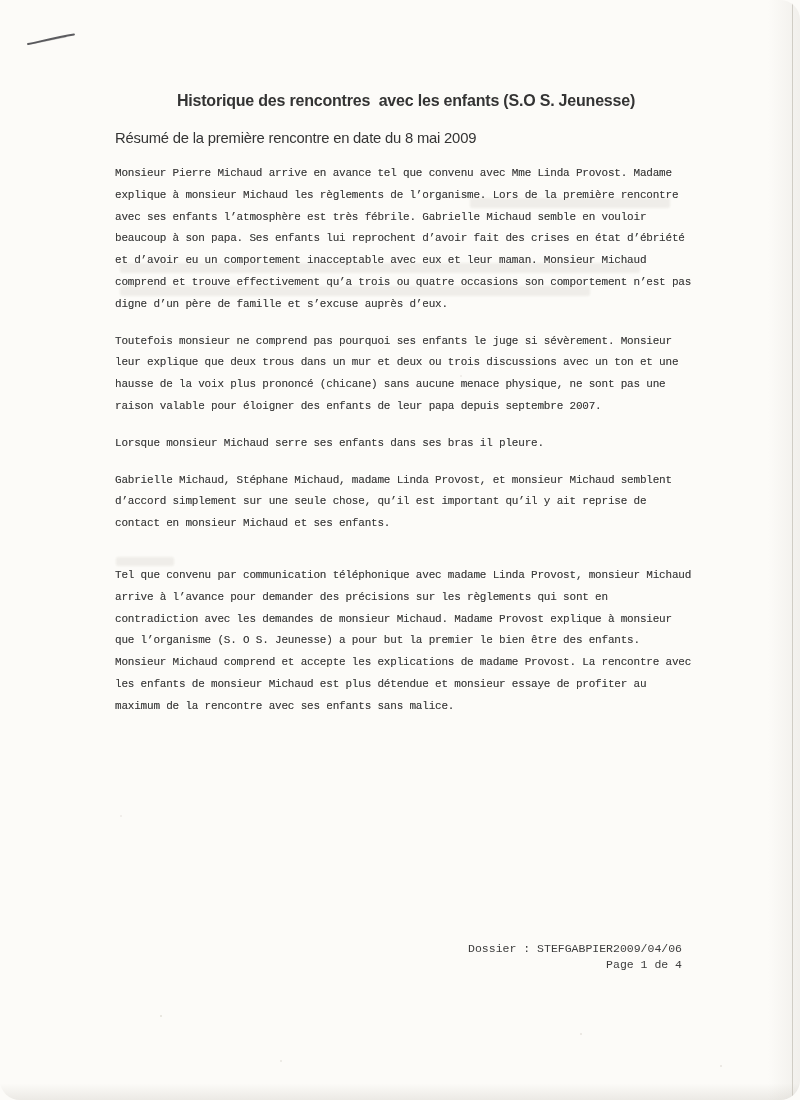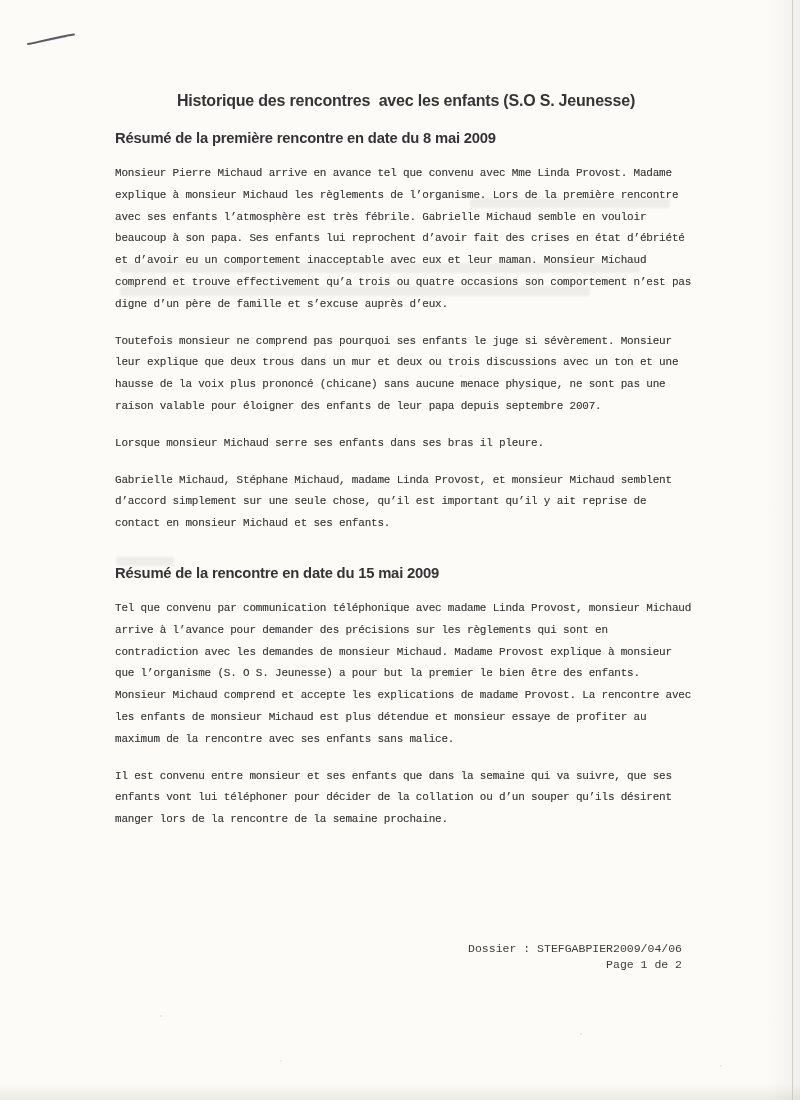--- a/index.html
+++ b/index.html
@@ -11,40 +11,41 @@
     position: relative;
     width: 800px;
     height: 1100px;
     background:
       linear-gradient(to right, rgba(0,0,0,0) 96%, rgba(176,170,160,0.14) 100%),
       linear-gradient(to bottom, rgba(0,0,0,0) 98.5%, rgba(176,170,160,0.22) 100%),
       #fcfbf8;
     overflow: hidden;
     font-family: "Liberation Sans", sans-serif;
     color: #3a3a3a;
+    border-radius: 20px;
   }
   .content {
     position: absolute;
     left: 115px;
     top: 92px;
     width: 582px;
   }
   .doc-title {
     margin: 0 0 20px 0;
     text-align: center;
     font-size: 16px;
     font-weight: bold;
     letter-spacing: -0.2px;
     color: #343434;
     white-space: pre-wrap;
   }
   .section-heading {
     margin: 0 0 17px 0;
     font-size: 14.8px;
-    font-weight: bold;
+    font-weight: normal;
     letter-spacing: -0.2px;
     color: #343434;
   }
   .section + .section {
     margin-top: 30px;
   }
   p.body-par {
     margin: 0 0 15px 0;
     font-size: 11px;
     line-height: 21.8px;
@@ -128,25 +129,23 @@
 
     <div class="section">
       <h2 class="section-heading">Résumé de la première rencontre en date du 8 mai 2009</h2>
       <p class="body-par">Monsieur Pierre Michaud arrive en avance tel que convenu avec Mme Linda Provost. Madame explique à monsieur Michaud les règlements de l’organisme. Lors de la première rencontre avec ses enfants l’atmosphère est très fébrile. Gabrielle Michaud semble en vouloir beaucoup à son papa. Ses enfants lui reprochent d’avoir fait des crises en état d’ébriété et d’avoir eu un comportement inacceptable avec eux et leur maman. Monsieur Michaud comprend et trouve effectivement qu’a trois ou quatre occasions son comportement n’est pas digne d’un père de famille et s’excuse auprès d’eux.</p>
       <p class="body-par">Toutefois monsieur ne comprend pas pourquoi ses enfants le juge si sévèrement. Monsieur leur explique que deux trous dans un mur et deux ou trois discussions avec un ton et une hausse de la voix plus prononcé (chicane) sans aucune menace physique, ne sont pas une raison valable pour éloigner des enfants de leur papa depuis septembre 2007.</p>
       <p class="body-par">Lorsque monsieur Michaud serre ses enfants dans ses bras il pleure.</p>
       <p class="body-par">Gabrielle Michaud, Stéphane Michaud, madame Linda Provost, et monsieur Michaud semblent d’accord simplement sur une seule chose, qu’il est important qu’il y ait reprise de contact en monsieur Michaud et ses enfants.</p>
     </div>
 
     <div class="section">
-      <h2 class="section-heading">Résumé de la rencontre en date du 15 mai 2009</h2>
       <p class="body-par">Tel que convenu par communication téléphonique avec madame Linda Provost, monsieur Michaud arrive à l’avance pour demander des précisions sur les règlements qui sont en contradiction avec les demandes de monsieur Michaud. Madame Provost explique à monsieur que l’organisme (S. O S. Jeunesse) a pour but la premier le bien être des enfants. Monsieur Michaud comprend et accepte les explications de madame Provost. La rencontre avec les enfants de monsieur Michaud est plus détendue et monsieur essaye de profiter au maximum de la rencontre avec ses enfants sans malice.</p>
-      <p class="body-par">Il est convenu entre monsieur et ses enfants que dans la semaine qui va suivre, que ses enfants vont lui téléphoner pour décider de la collation ou d’un souper qu’ils désirent manger lors de la rencontre de la semaine prochaine.</p>
     </div>
 
   </div>
 
   <div class="footer">
     <div>Dossier : STEFGABPIER2009/04/06</div>
-    <div>Page 1 de 2</div>
+    <div>Page 1 de 4</div>
   </div>
 
 </div>
 
 </body></html>

